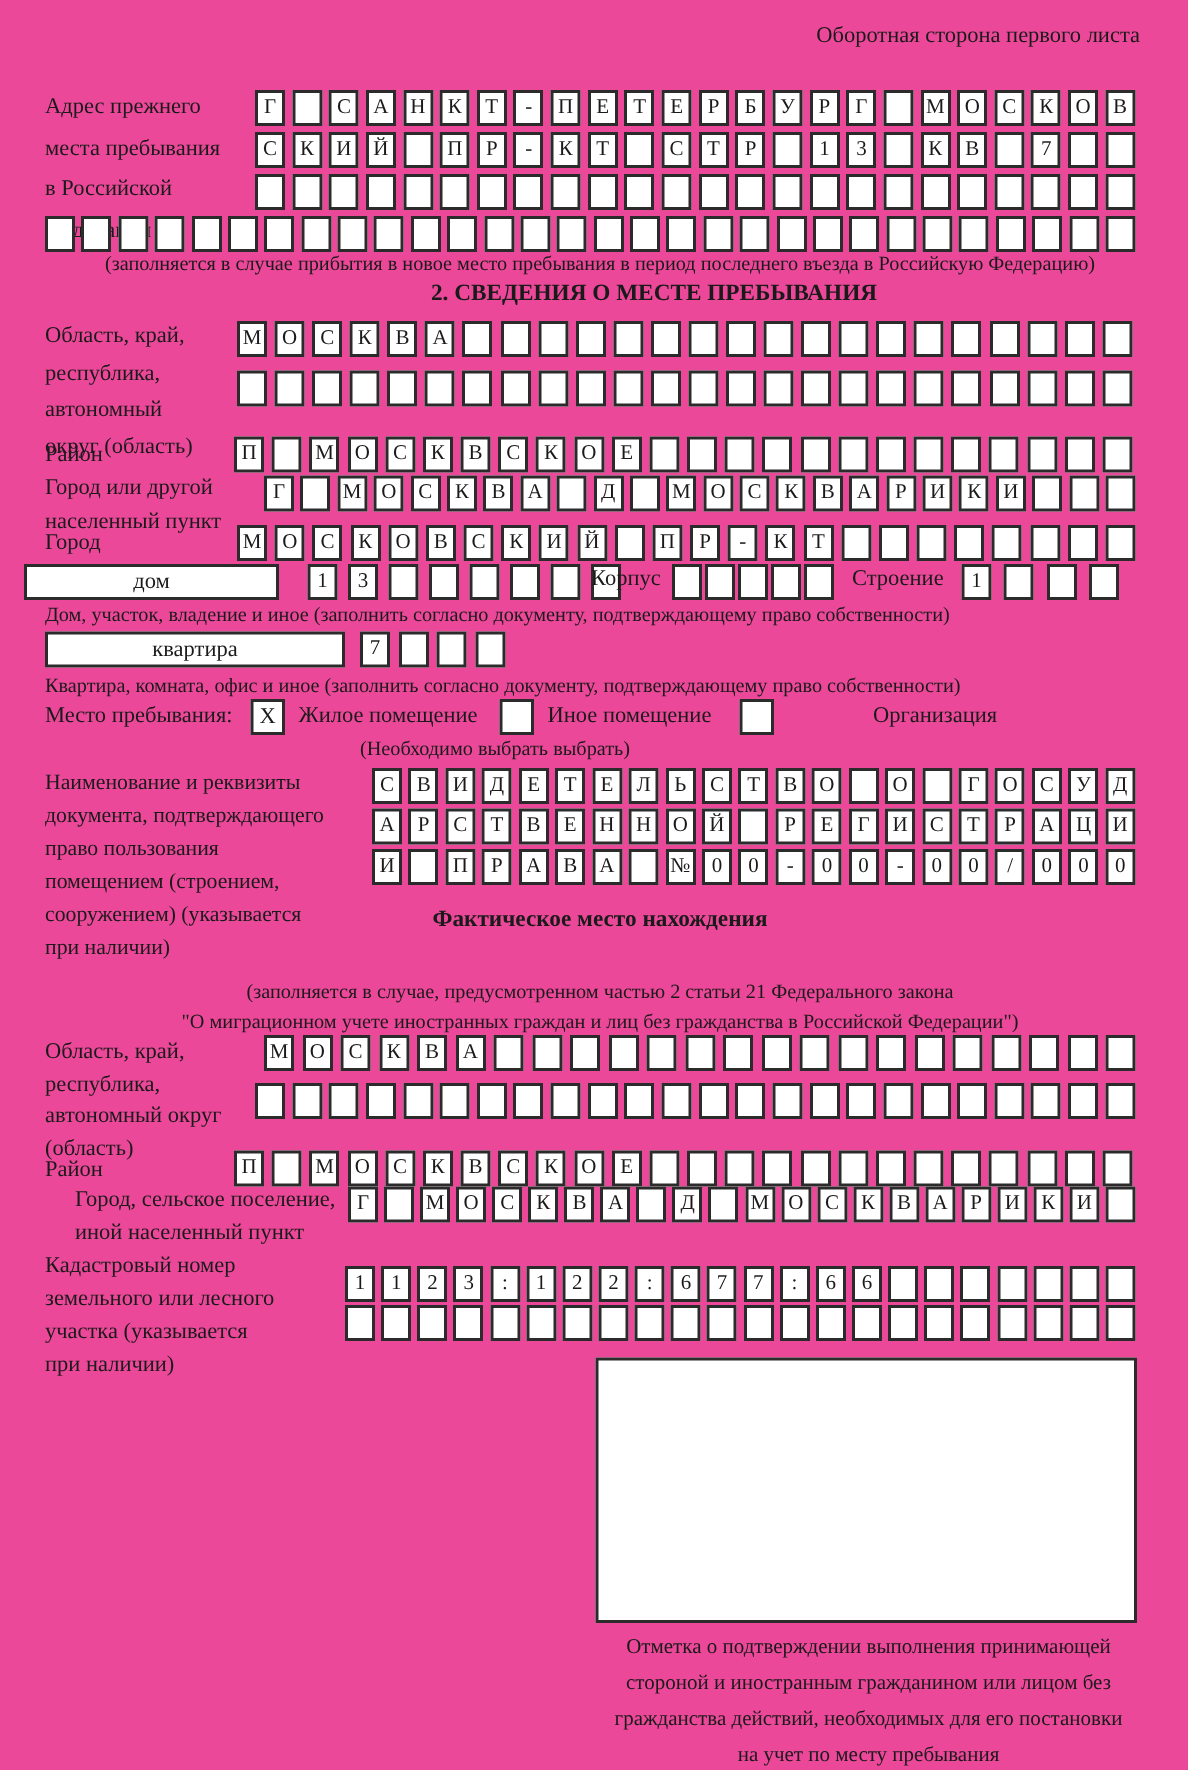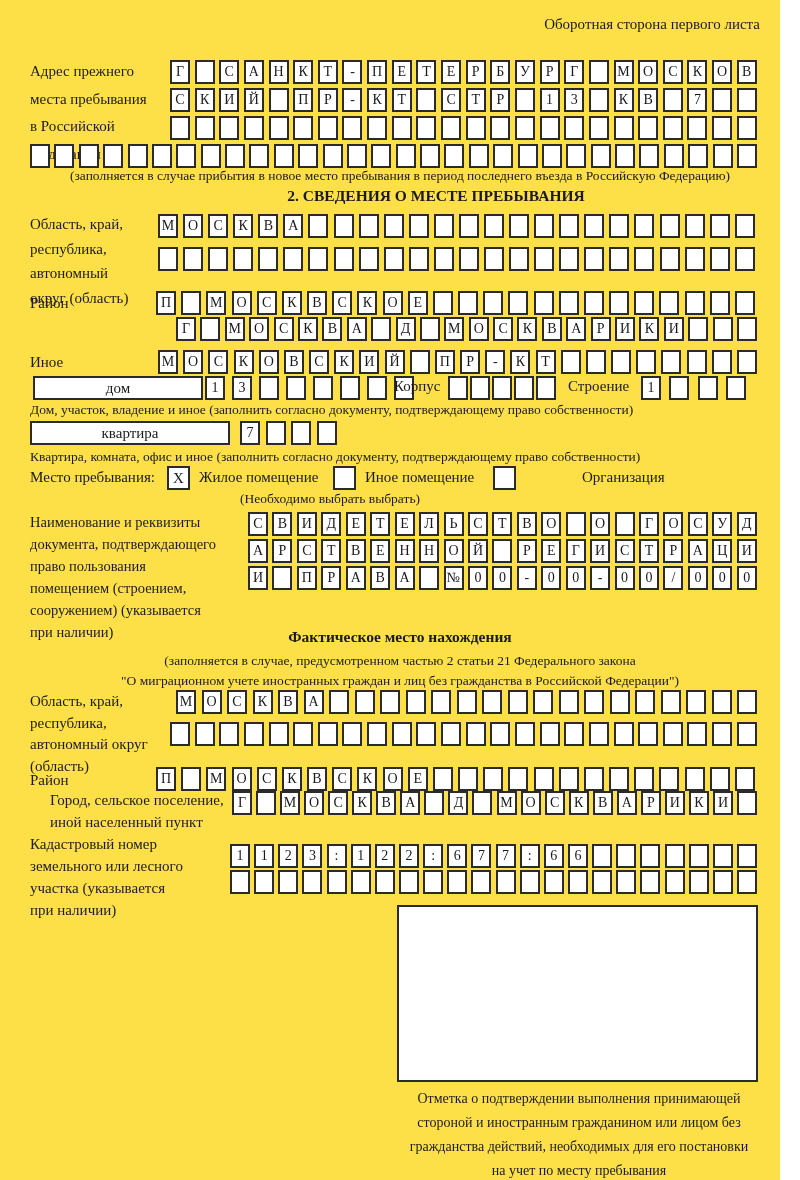--- a/index.html
+++ b/index.html
@@ -1,18 +1,18 @@
 <!DOCTYPE html>
 <html><head>
 <meta charset="utf-8">
 <style>
   html,body{margin:0;padding:0;background:#fff;}
   #page{
-    position:relative;width:780px;height:1180px;background:#fde047;
-    font-family:"Liberation Serif","DejaVu Serif",serif;color:#1a1a1a;overflow:hidden;
+    position:relative;width:780px;height:1180px;background:#ec4899;
+    font-family:"Liberation Serif","DejaVu Serif",serif;color:#1a1a1a;overflow:hidden;padding-left:12px;
   }
   .abs{position:absolute;}
   .row{position:absolute;display:flex;justify-content:space-between;}
   .cell{
     box-sizing:border-box;width:20px;height:24px;border:2px solid #2b2b2b;
     display:flex;align-items:center;justify-content:center;
     font-size:14px;line-height:1;background:#fff;flex:0 0 auto;
   }
   .lbl{font-size:15px;line-height:24px;white-space:pre-line;}
   .note{font-size:13.5px;}
@@ -230,20 +230,22 @@
       <span class="cell"></span>
       <span class="cell"></span>
       <span class="cell"></span>
       <span class="cell"></span>
       <span class="cell"></span>
       <span class="cell"></span>
       <span class="cell"></span>
       <span class="cell"></span>
     </div>
 
+  <div class="abs lbl" style="top:314px;left:30px;width:145px;line-height:22.5px;">Город или другой
+населенный пункт</div>
   <div class="row" style="top:317px;left:176px;width:581px;">
       <span class="cell">Г</span>
       <span class="cell"></span>
       <span class="cell">М</span>
       <span class="cell">О</span>
       <span class="cell">С</span>
       <span class="cell">К</span>
       <span class="cell">В</span>
       <span class="cell">А</span>
       <span class="cell"></span>
@@ -257,21 +259,21 @@
       <span class="cell">А</span>
       <span class="cell">Р</span>
       <span class="cell">И</span>
       <span class="cell">К</span>
       <span class="cell">И</span>
       <span class="cell"></span>
       <span class="cell"></span>
       <span class="cell"></span>
     </div>
 
-  <div class="abs lbl" style="top:350px;left:30px;">Иное</div>
+  <div class="abs lbl" style="top:350px;left:30px;">Город</div>
   <div class="row" style="top:350px;left:158px;width:599px;">
       <span class="cell">М</span>
       <span class="cell">О</span>
       <span class="cell">С</span>
       <span class="cell">К</span>
       <span class="cell">О</span>
       <span class="cell">В</span>
       <span class="cell">С</span>
       <span class="cell">К</span>
       <span class="cell">И</span>
@@ -285,21 +287,21 @@
       <span class="cell"></span>
       <span class="cell"></span>
       <span class="cell"></span>
       <span class="cell"></span>
       <span class="cell"></span>
       <span class="cell"></span>
       <span class="cell"></span>
       <span class="cell"></span>
     </div>
 
-  <div class="abs widebox" style="top:376px;left:33px;width:170px;text-align:center;">дом</div>
+  <div class="abs widebox" style="top:376px;left:16px;width:170px;text-align:center;">дом</div>
   <div class="row" style="top:376px;left:205px;width:209px;">
       <span class="cell">1</span>
       <span class="cell">3</span>
       <span class="cell"></span>
       <span class="cell"></span>
       <span class="cell"></span>
       <span class="cell"></span>
       <span class="cell"></span>
       <span class="cell"></span>
     </div>
@@ -407,21 +409,21 @@
       <span class="cell">0</span>
       <span class="cell">-</span>
       <span class="cell">0</span>
       <span class="cell">0</span>
       <span class="cell">/</span>
       <span class="cell">0</span>
       <span class="cell">0</span>
       <span class="cell">0</span>
     </div>
 
-  <div class="abs hdr" style="top:628px;">Фактическое место нахождения</div>
+  <div class="abs hdr" style="top:604px;">Фактическое место нахождения</div>
   <div class="abs note ctr" style="top:653px;left:0;width:800px;">(заполняется в случае, предусмотренном частью 2 статьи 21 Федерального закона</div>
   <div class="abs note ctr" style="top:673px;left:0;width:800px;">"О миграционном учете иностранных граждан и лиц без гражданства в Российской Федерации")</div>
 
   <div class="abs lbl" style="top:691px;left:30px;width:150px;line-height:21.5px;">Область, край,
 республика,
 автономный округ
 (область)</div>
   <div class="row" style="top:690px;left:176px;width:581px;">
       <span class="cell">М</span>
       <span class="cell">О</span>

